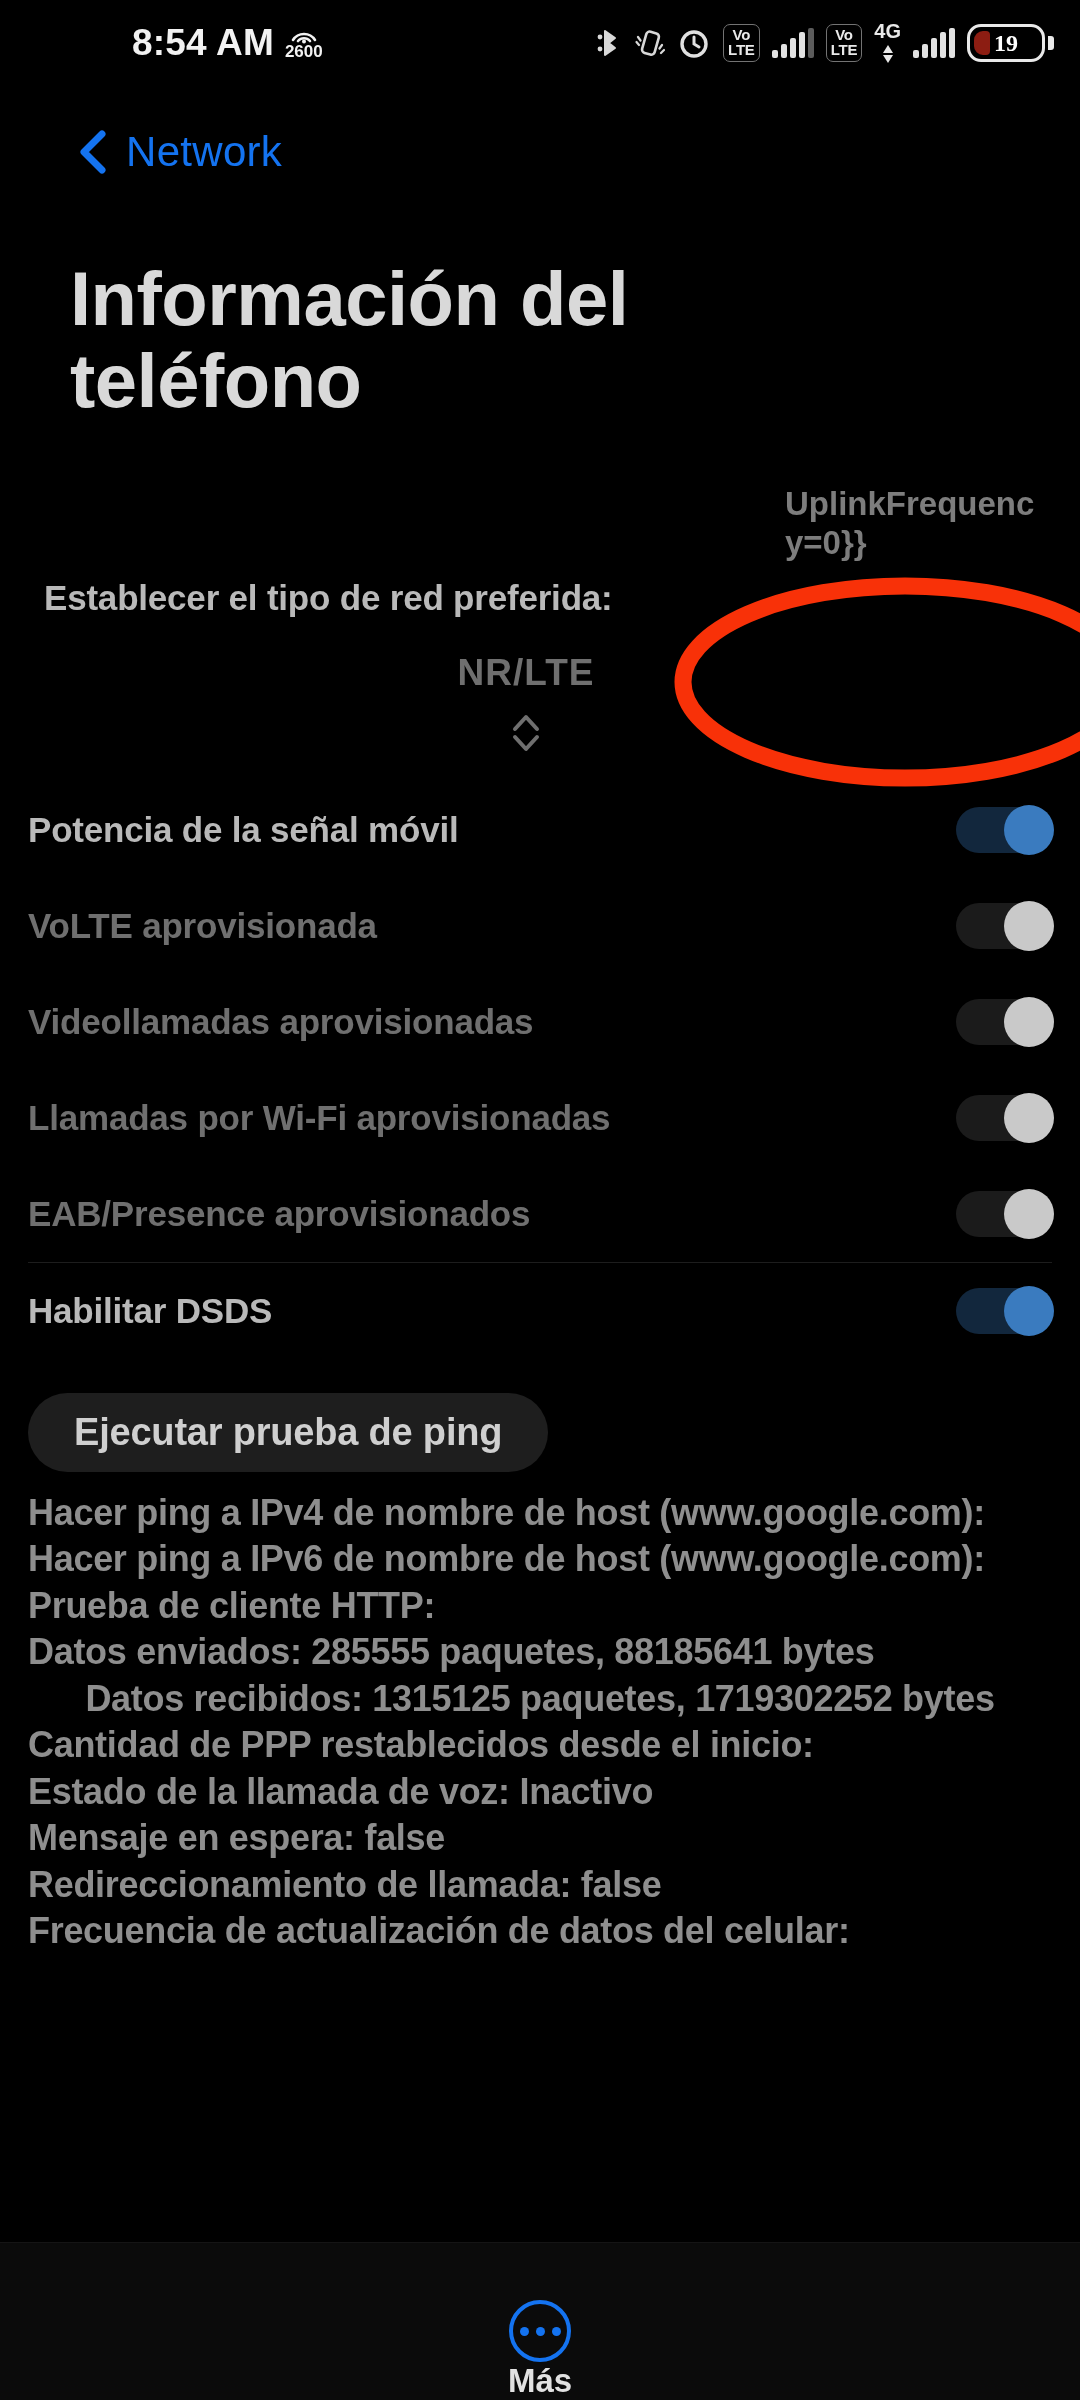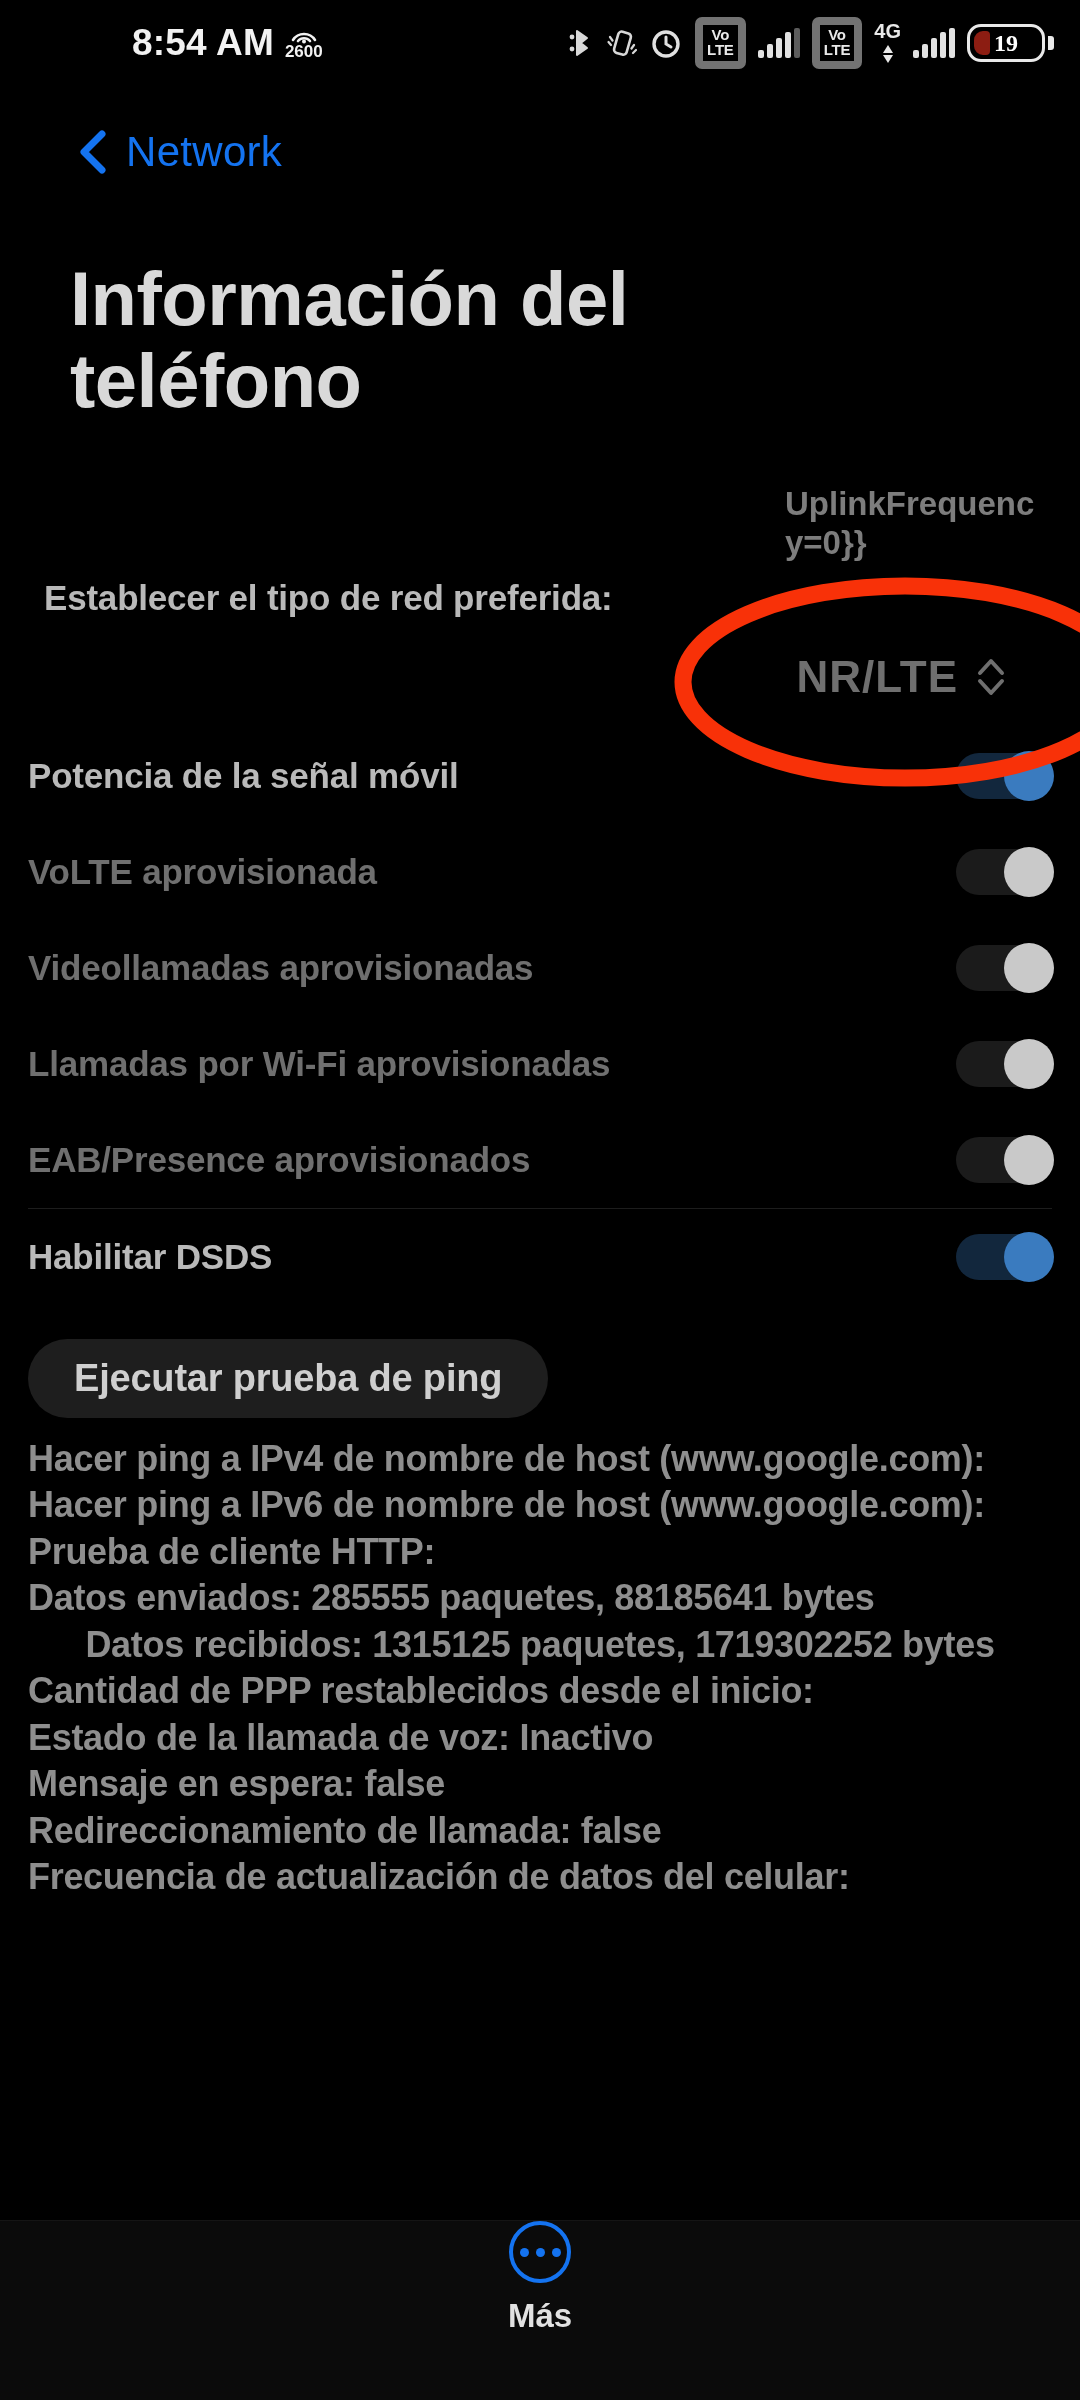--- a/index.html
+++ b/index.html
@@ -18,21 +18,21 @@
   }
   .sb-time { color:#f2f2f2; font-size:37px; font-weight:700; letter-spacing:.2px; }
   .sb-hotspot { margin-left:11px; display:flex; flex-direction:column; align-items:center; color:#f2f2f2; }
   .sb-hotspot .hs-arcs { width:30px; height:18px; position:relative; }
   .sb-hotspot .hs-arcs svg { display:block; }
   .sb-hotspot .hs-num { font-size:17px; font-weight:700; line-height:1; margin-top:-1px; }
   .sb-spacer { flex:1; }
   .sb-right { display:flex; align-items:center; gap:12px; }
   .sb-ic { display:flex; align-items:center; color:#d8d8d8; }
   .volte-badge {
-    border:8px solid #737373; border-radius:7px; color:#e9e9e9;
+    border:1px solid #737373; border-radius:7px; color:#e9e9e9;
     font-size:15px; font-weight:700; line-height:.98; text-align:center;
     padding:3px 4px 4px; letter-spacing:-.2px;
   }
   .bars { display:flex; align-items:flex-end; gap:3px; height:30px; }
   .bars i { display:block; width:6px; background:#e2e2e2; border-radius:2px; }
   .bars i:nth-child(1){height:8px;} .bars i:nth-child(2){height:14px;}
   .bars i:nth-child(3){height:20px;} .bars i:nth-child(4){height:26px;}
   .bars i:nth-child(5){height:30px;}
   .bars.dim i:nth-child(5){ background:#5c5c5c; }
   .fourg { display:flex; align-items:center; gap:2px; color:#e9e9e9;flex-direction:column; }
@@ -79,22 +79,23 @@
   }
   .row-label { color:#b9b9b9; font-size:35px; font-weight:600; letter-spacing:-.2px; }
   .row-label.dim { color:#6f6f6f; }
   .divider { height:1px; background:#1d1d1d; margin:0 28px; }
 
   
   .prefrow { padding:0 44px; }
   .prefrow .row-label { display:block; padding-top:10px; }
   .prefvalue {
     display:flex; align-items:center; justify-content:flex-end; gap:16px;
-    padding:34px 28px 26px 0; color:#6f6f6f; font-size:44px; font-weight:600;
+    padding:34px 28px 26px 0; color:#6f6f6f; font-size:37px; font-weight:600;
     letter-spacing:1px;
+    flex-direction:column;
   }
   .spinner { display:flex; flex-direction:column; gap:5px; }
   .spinner svg { display:block; }
 
   
   .toggle { width:96px; height:46px; border-radius:23px; position:relative; flex:0 0 auto; }
   .toggle.on  { background:#12273d; }
   .toggle.off { background:#1b1b1b; }
   .toggle .knob { position:absolute; top:-2px; width:50px; height:50px; border-radius:50%; }
   .toggle.on  .knob { right:-2px; background:#3a7bbf; }
@@ -119,23 +120,23 @@
 
   
   .annot {
     position:absolute; left:670px; top:575px; width:470px; height:215px;
     pointer-events:none;
   }
   .annot svg { display:block; overflow:visible; }
 
   
   .bottomnav {
-    position:absolute; bottom:0; left:0; width:1080px; height:180px;
+    position:absolute; bottom:0; left:0; width:1080px; height:158px;
     background:#0b0b0b; display:flex; flex-direction:column;
-    align-items:center; justify-content:flex-start; gap:14px;
+    align-items:center; justify-content:flex-end; 
     border-top:1px solid #151515;
   }
   .nav-icon { width:62px; height:62px; border:4px solid #1473f0; border-radius:50%;
               display:flex; align-items:center; justify-content:center; gap:7px; }
   .nav-icon i { width:9px; height:9px; border-radius:50%; background:#1473f0; display:block; }
   .nav-label { color:#e2e2e2; font-size:33px; font-weight:700; }
 </style>
 </head>
 <body>
 

